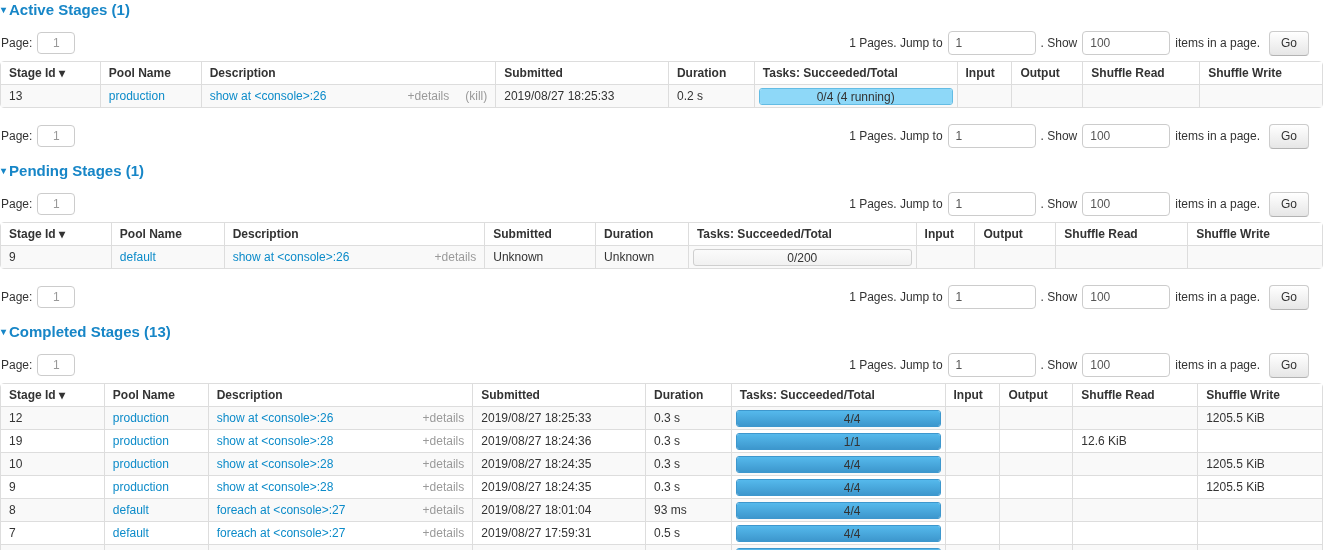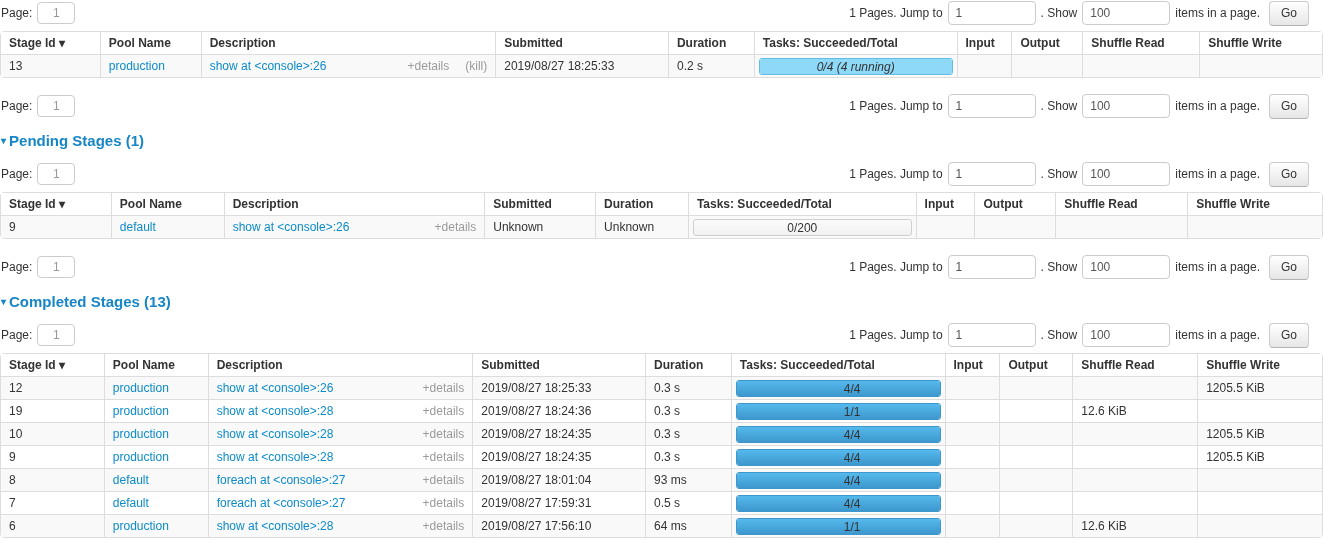--- a/index.html
+++ b/index.html
@@ -32,33 +32,36 @@
   .stages-table th { font-weight:bold; background:#fff; }
 
   a.cell-link { color:#0C8BC9; text-decoration:none; cursor:pointer; }
   .desc-wrap { display:flex; justify-content:space-between; align-items:center; }
   .desc-right a { color:#9a9a9a; text-decoration:none; cursor:pointer; }
   .kill-link { margin-left:16px; }
 
   td.tasks-cell { padding:2px 4px; }
   .progress { position:relative; height:17px; border:1px solid #cfcfcf; border-radius:3px;
               background:linear-gradient(#fbfbfb,#f1f1f1); overflow:hidden; }
-  .progress.running { border-color:#63bce4;font-style:italic; }
+  .progress.running { border-color:#63bce4; }
   .progress.done { border-color:#3d97cd;padding-left:28px; }
   .fill { position:absolute; top:0; left:0; bottom:0; width:100%; }
   .fill.running { background:#8ed8f8; }
   .fill.done { background:linear-gradient(#55b9ec,#3d97cd); }
   .progress-label { position:relative; display:block; text-align:center; line-height:17px; color:#333; }
 </style>
 </head>
 <body>
 
 <div class="page">
 
   <div class="section">
+    <h4 class="section-title">
+      <span class="arrow">▾</span><a>Active Stages (1)</a>
+    </h4>
     <div>
   <div class="pagination-row">
     <div class="pag-left">
       <span>Page:</span>
       <input class="page-input" type="text" value="1" style="">
     </div>
     <div class="pag-right">
       <span>1 Pages. Jump to</span>
       <input class="jump-input" type="text" value="1" style="">
       <span>. Show</span>

